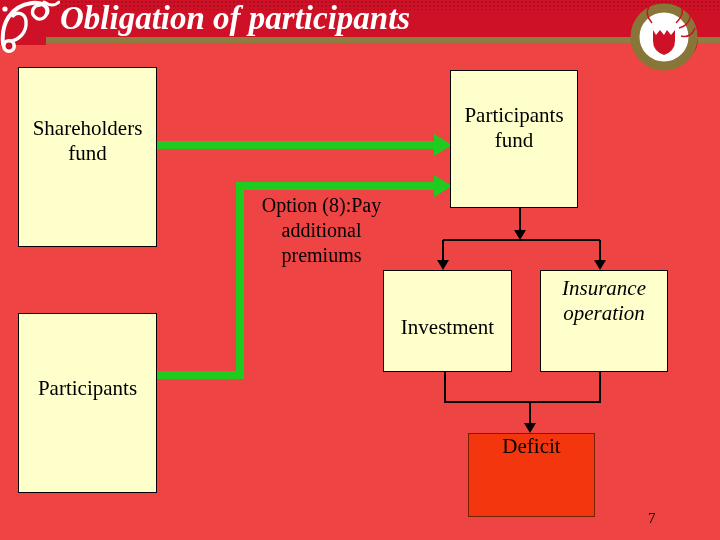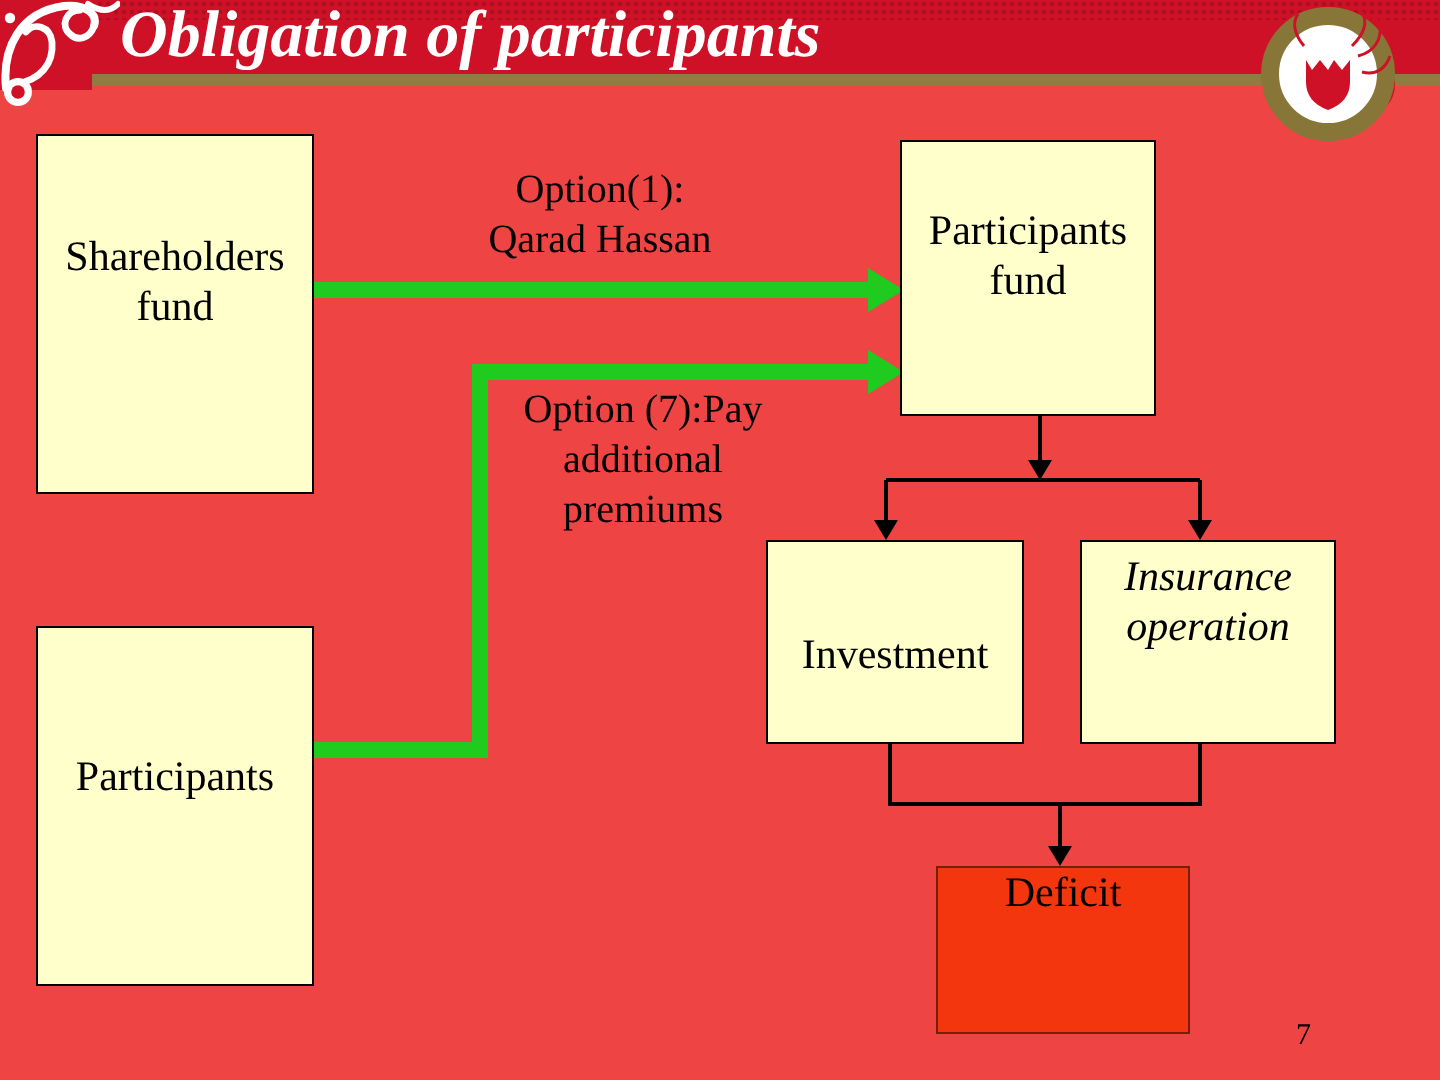--- a/index.html
+++ b/index.html
@@ -129,21 +129,19 @@
   </div>
 
   <div class="node node-participants">
     <span>Participants</span>
   </div>
 
   <div class="node node-deficit">
     <span>Deficit</span>
   </div>
 
-  <div class="ann ann-option1">Option(1):
-Qarad Hassan</div>
-  <div class="ann ann-option2">Option (7):Pay
+  <div class="ann ann-option2">Option (8):Pay
 additional
 premiums</div>
 
   <div class="page-number">7</div>
 
 </div>
 
 </body></html>

